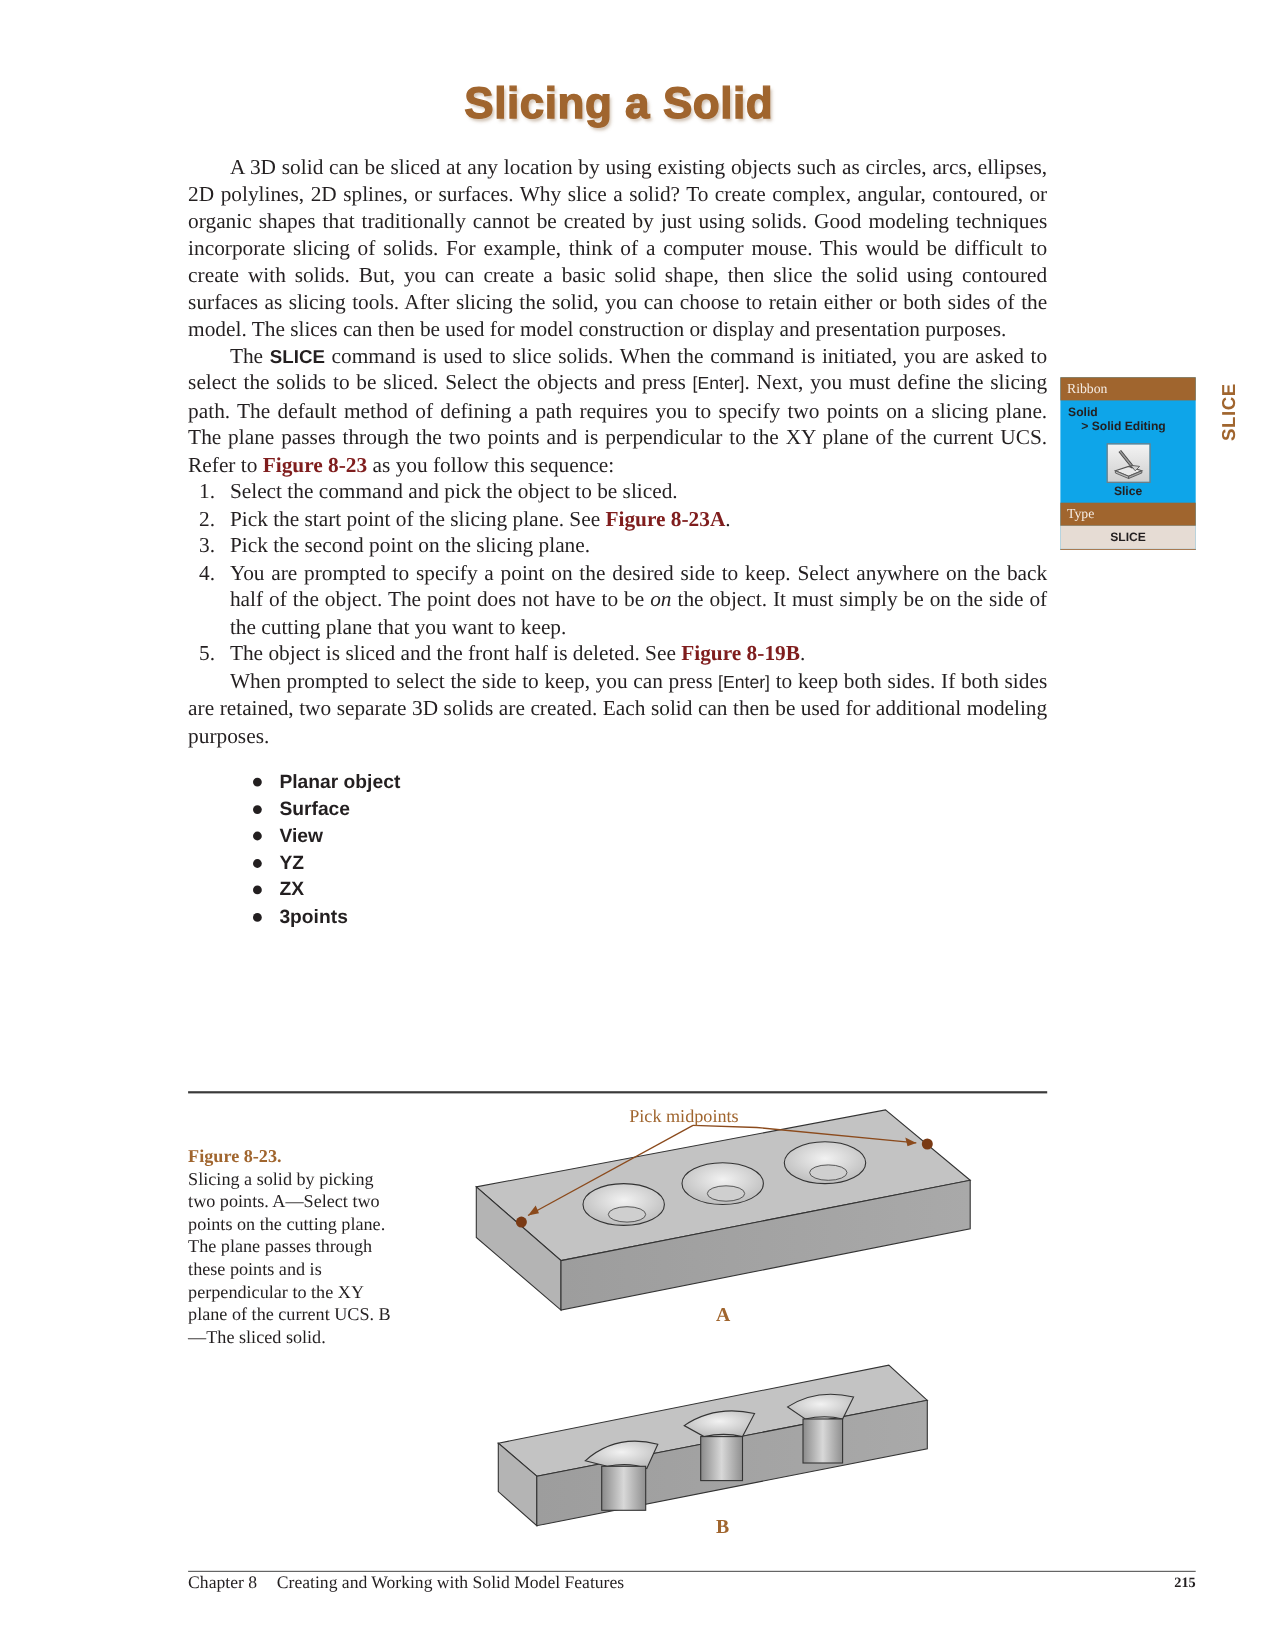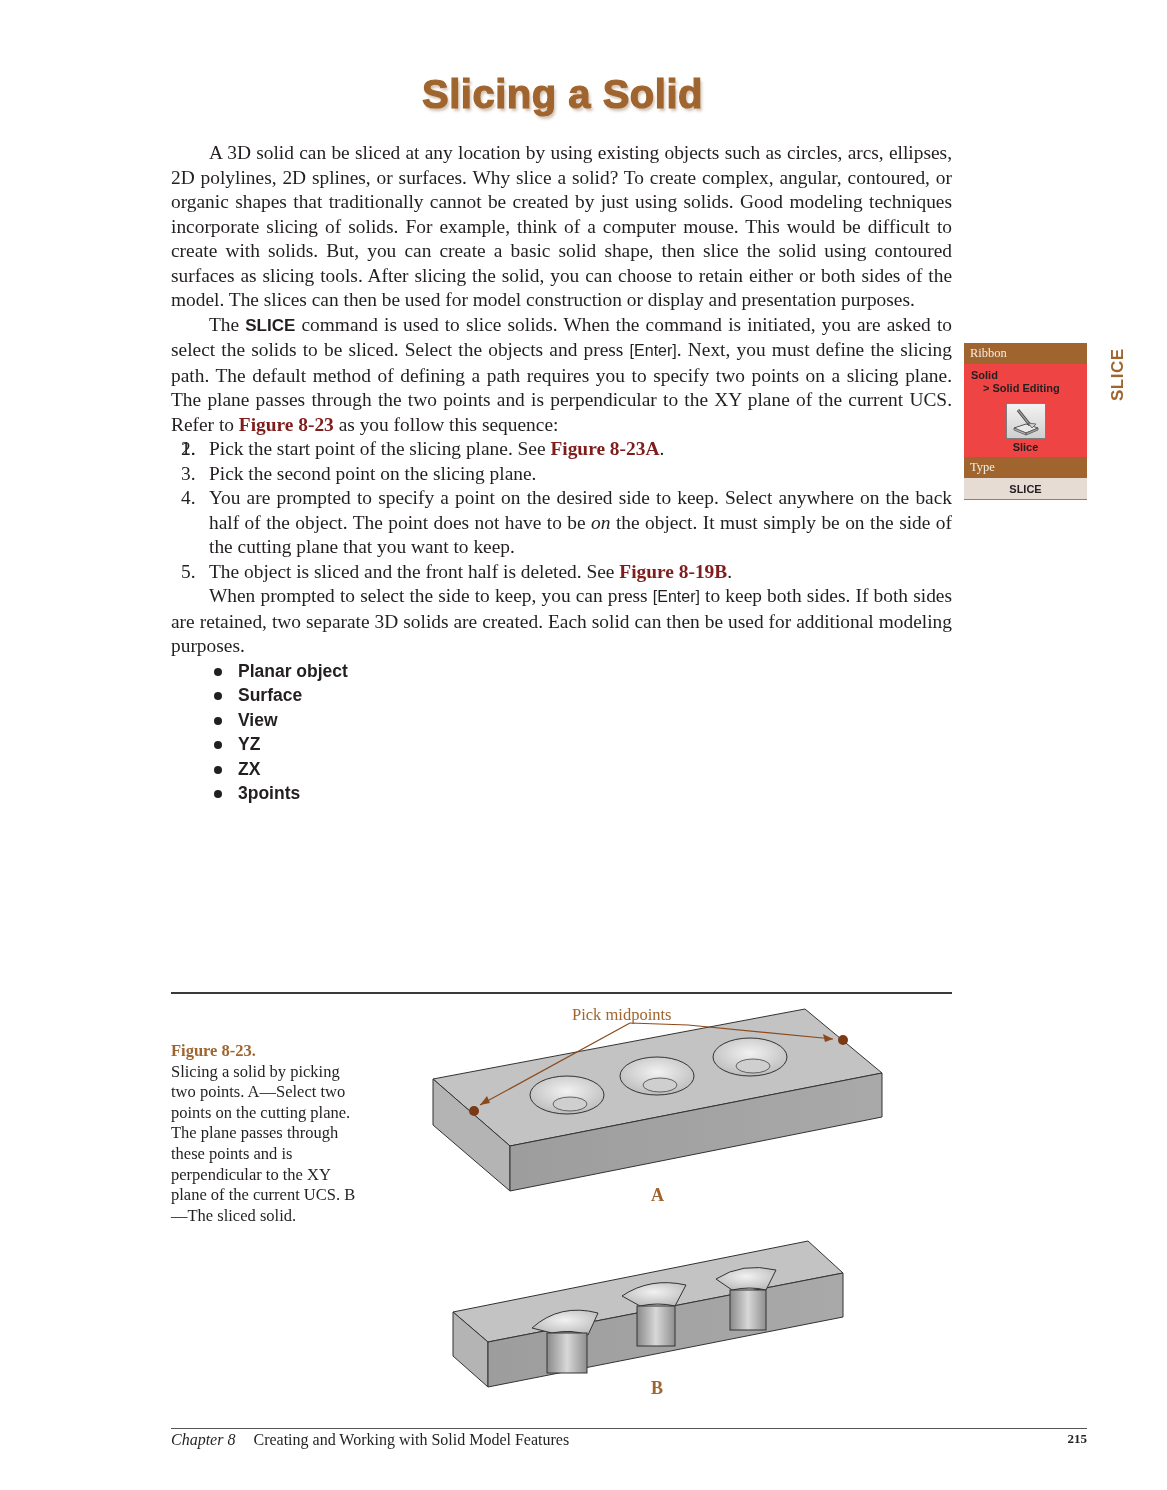--- a/index.html
+++ b/index.html
@@ -18,59 +18,59 @@
     position: absolute; left: 171px; width: 781px; top: 141px;
     font-size: 19.4px; line-height: 24.5px; text-align: justify;
   }
   .body-text p { margin: 0; text-indent: 38px; }
   .sans-b { font-family: "Liberation Sans", "DejaVu Sans", sans-serif; font-weight: bold; font-size: 17px; }
   .sans { font-family: "Liberation Sans", "DejaVu Sans", sans-serif; font-size: 16px; }
   .figref { color: #7f1d1d; font-weight: bold; }
   .steps { margin: 0; padding: 0; list-style: none; }
   .steps li { position: relative; padding-left: 38px; text-align: justify; }
   .steps li .num { position: absolute; left: 10px; top: 0; }
-  .bullets { margin: 0; padding: 0; list-style: none; }
+  .bullets { margin: 16px; padding: 0; list-style: none; }
   .bullets li { position: relative; padding-left: 67px; height: 24.5px;
                 font-family: "Liberation Sans", "DejaVu Sans", sans-serif; font-weight: bold; font-size: 17.5px; }
   .bullets li .dot { position: absolute; left: 43px; top: 9px; width: 8px; height: 8px; border-radius: 50%; background: #231f20; }
 
-  .sidebox { position: absolute; left: 964px; top: 343px; width: 123px; border-bottom: 1px solid #a77a52; background: #ef4444;
+  .sidebox { position: absolute; left: 964px; top: 343px; width: 123px; border-bottom: 1px solid #a77a52; background: #0ea5e9;
              font-family: "Liberation Sans", "DejaVu Sans", sans-serif; }
   .sidebox .hdr { background: #a0652e; color: #f5ece4; font-family: "Liberation Serif", serif; font-size: 12.5px; padding: 3px 6px; height: 15px; }
   .sidebox .sec { padding: 5px 6px 4px 7px; font-size: 11px; font-weight: bold; color: #231f20; line-height: 13px; }
   .sidebox .sec .sub { padding-left: 12px; }
   .sidebox .iconbtn { width: 38px; height: 34px; margin: 4px auto 2px auto; border: 1px solid #7c7c7c;
                       background: linear-gradient(#f3f3f3, #cfcfcf); display: flex; align-items: center; justify-content: center; }
   .sidebox .cap { text-align: center; font-size: 11px; font-weight: bold; padding-bottom: 4px; }
   .sidebox .typeval { text-align: center; font-size: 11px; font-weight: bold; padding: 5px 0 4px 0; background: #e6dcd4; }
   .vert-slice { position: absolute; left: 1090px; top: 343px; width: 22px; height: 60px; }
   .vert-slice span { position: absolute; left: 0; top: 0; transform-origin: 0 0; transform: translate(18px, 58px) rotate(-90deg);
                      font-family: "Liberation Sans", "DejaVu Sans", sans-serif; font-weight: bold; font-size: 17px; color: #a0652e; letter-spacing: 0.5px; white-space: nowrap; }
 
   .rule-top { position: absolute; left: 171px; top: 992px; width: 781px; height: 2px; background: #3a3a3a; }
   .caption { position: absolute; left: 171px; top: 997px; width: 185px; font-size: 16.5px; line-height: 20.6px; }
   .caption .fig { color: #a0652e; font-weight: bold; display: block; margin-top: 44px; }
   .figure-area { position: absolute; left: 420px; top: 995px; width: 480px; height: 415px; }
   .lbl { position: absolute; font-family: "Liberation Serif", serif; color: #a0652e; }
 
   .footer-rule { position: absolute; left: 171px; top: 1428px; width: 916px; height: 1px; background: #555; }
   .footer { position: absolute; left: 171px; top: 1431px; width: 916px; font-size: 16px; }
-  .footer .chap { font-style: italic; margin-right: 14px; }
+  .footer .chap { margin-right: 14px; }
   .footer .pg { position: absolute; right: 0; top: 0; font-weight: bold; font-size: 13px; }
 </style>
 </head>
 <body>
 
 <div class="title">Slicing a Solid</div>
 
 <div class="body-text">
   <p>A 3D solid can be sliced at any location by using existing objects such as circles, arcs, ellipses, 2D polylines, 2D splines, or surfaces. Why slice a solid? To create complex, angular, contoured, or organic shapes that traditionally cannot be created by just using solids. Good modeling techniques incorporate slicing of solids. For example, think of a computer mouse. This would be difficult to create with solids. But, you can create a basic solid shape, then slice the solid using contoured surfaces as slicing tools. After slicing the solid, you can choose to retain either or both sides of the model. The slices can then be used for model construction or display and presentation purposes.</p>
   <p><span>The </span><span class="sans-b">SLICE</span><span> command is used to slice solids. When the command is initiated, you are asked to select the solids to be sliced. Select the objects and press </span><span class="sans">[Enter]</span><span>. Next, you must define the slicing path. The default method of defining a path requires you to specify two points on a slicing plane. The plane passes through the two points and is perpendicular to the XY plane of the current UCS. Refer to </span><span class="figref">Figure 8-23</span><span> as you follow this sequence:</span></p>
   <ol class="steps">
-    <li><span class="num">1.</span></li>
+    <li><span class="num">1.</span><span>Select the command and pick the object to be sliced.</span></li>
     <li><span class="num">2.</span><span>Pick the start point of the slicing plane. See </span><span class="figref">Figure 8-23A</span><span>.</span></li>
     <li><span class="num">3.</span><span>Pick the second point on the slicing plane.</span></li>
     <li><span class="num">4.</span><span>You are prompted to specify a point on the desired side to keep. Select anywhere on the back half of the object. The point does not have to be </span><em>on</em><span> the object. It must simply be on the side of the cutting plane that you want to keep.</span></li>
     <li><span class="num">5.</span><span>The object is sliced and the front half is deleted. See </span><span class="figref">Figure 8-19B</span><span>.</span></li>
   </ol>
   <p><span>When prompted to select the side to keep, you can press </span><span class="sans">[Enter]</span><span> to keep both sides. If both sides are retained, two separate 3D solids are created. Each solid can then be used for additional modeling purposes.</span></p>
   <ul class="bullets">
     <li><span class="dot"></span><span>Planar object</span></li>
     <li><span class="dot"></span><span>Surface</span></li>
     <li><span class="dot"></span><span>View</span></li>

